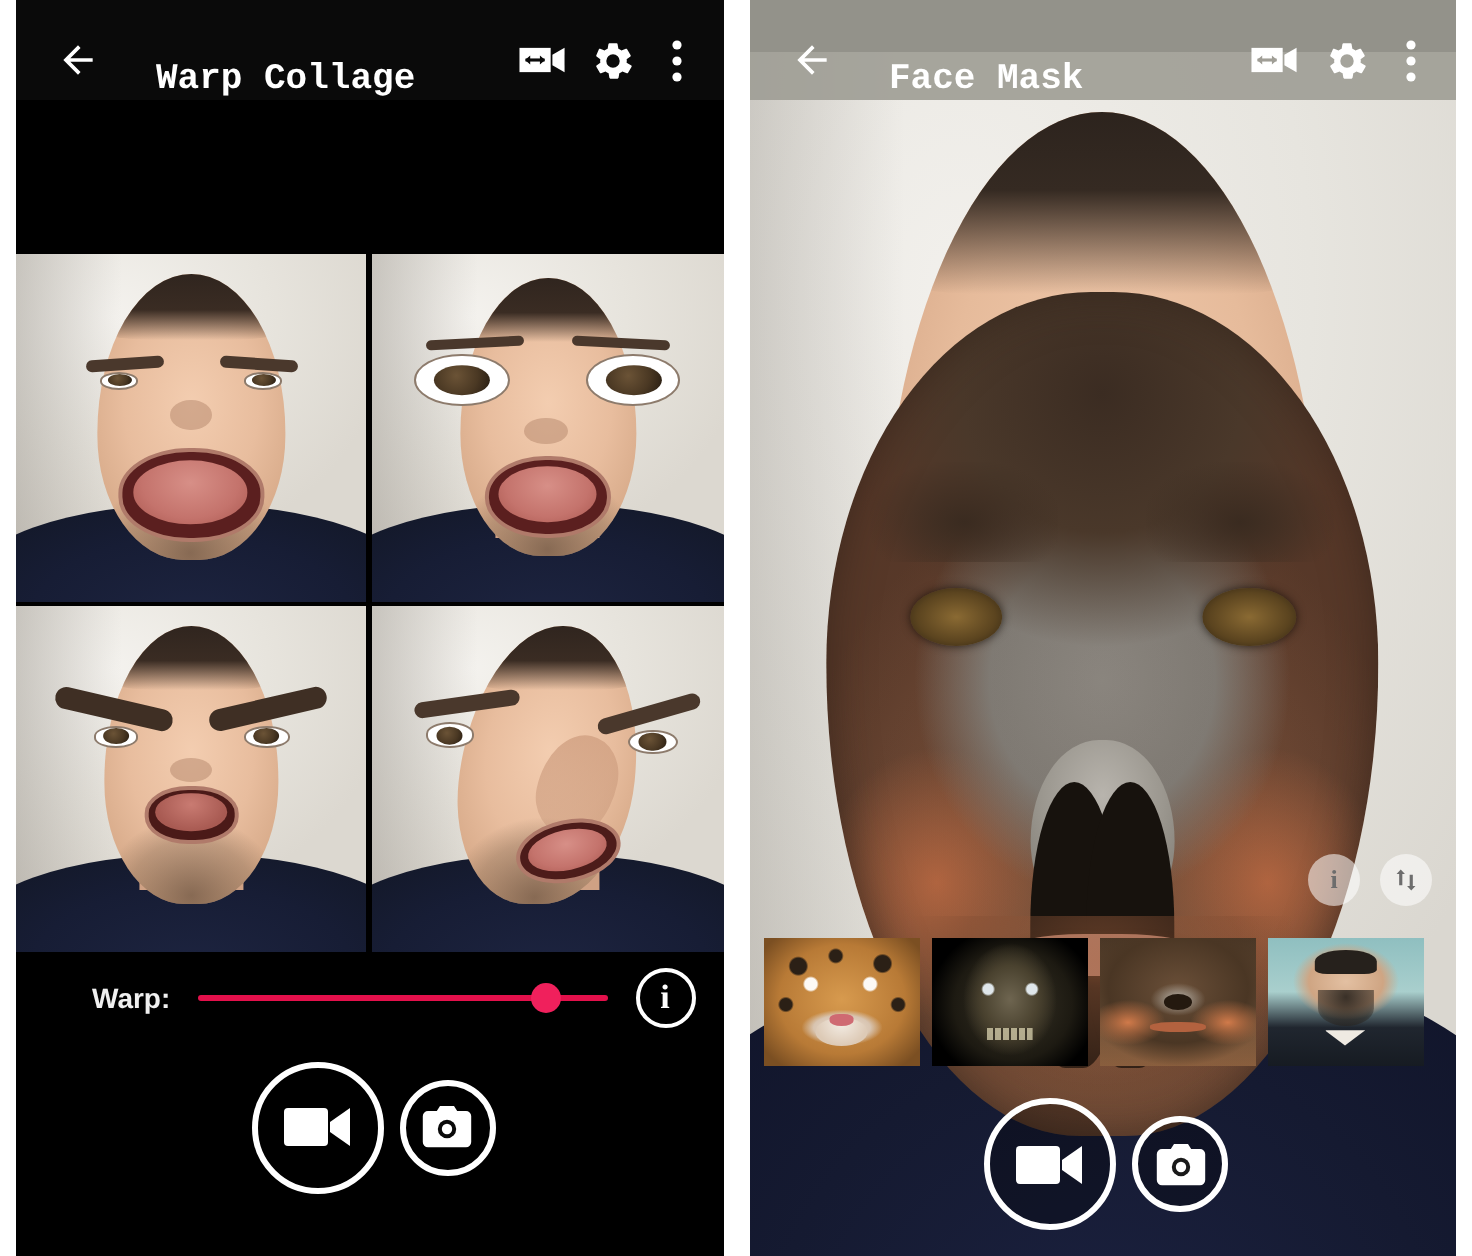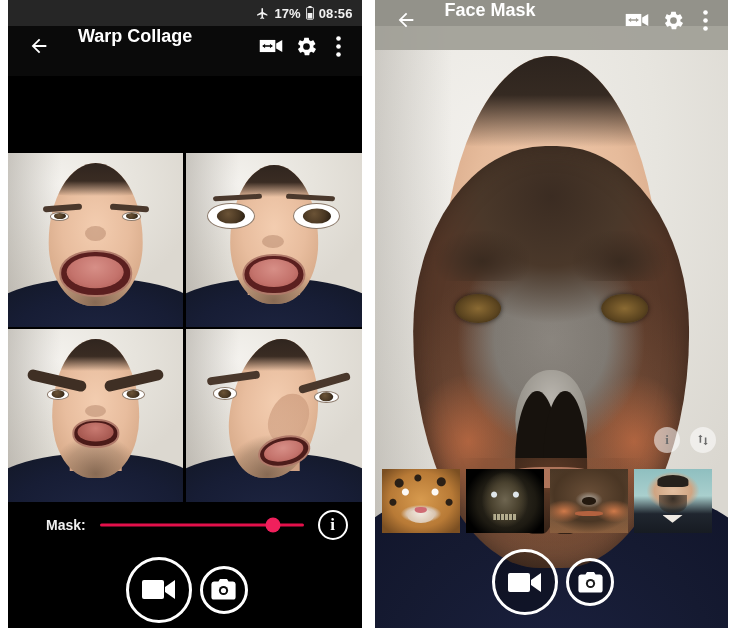--- a/index.html
+++ b/index.html
@@ -46,23 +46,24 @@
     line-height: 1;
   }
   .plane-icon { width: 13px; height: 13px; display:block; }
   .batt-icon  { width: 8px;  height: 14px; display:block; }
 
   
   .appbar {
     position: relative;
     height: 50px;
     display: flex;
-    align-items: flex-start;
+    align-items: flex-end;
     padding: 0 10px 0 14px;
     z-index: 30;
+    font-family: Liberation Mono, monospace;
   }
   .appbar.dark   { background: #0a0a0a; }
   .appbar.translucent { background: rgba(160,158,150,0.92); }
   .appbar .title {
     color: #ffffff;
     font-size: 18px;
     font-weight: bold;
     margin-left: 22px;
     white-space: nowrap;
   }
@@ -553,36 +554,20 @@
     background:#efeae2; clip-path: polygon(0 0, 100% 0, 50% 100%);
   }
 </style>
 </head>
 <body>
 
 <div class="stage">
 
   <div class="phone">
 
-    <div class="statusbar">
-      <span>
-        <svg class="plane-icon" viewBox="0 0 24 24">
-            <path fill="#f2f2f2" d="M21 16v-2l-8-5V3.5A1.5 1.5 0 0 0 11.5 2 1.5 1.5 0 0 0 10 3.5V9l-8 5v2l8-2.5V19l-2 1.5V22l3.5-1 3.5 1v-1.5L13 19v-5.5z"></path>
-          </svg>
-      </span>
-      <span class="sb-text">17%</span>
-      <span>
-        <svg class="batt-icon" viewBox="0 0 10 18">
-            <rect x="3" y="0" width="4" height="2" fill="#f2f2f2"></rect>
-            <rect x="0.6" y="2" width="8.8" height="15" rx="1" fill="none" stroke="#f2f2f2" stroke-width="1.2"></rect>
-            <rect x="2" y="9" width="6" height="7" fill="#f2f2f2"></rect>
-          </svg>
-      </span>
-      <span class="sb-text">08:56</span>
-    </div>
 
     <div class="appbar dark">
       <span class="ab-icon">
         <svg width="22" height="22" viewBox="0 0 24 24">
             <path fill="#fff" d="M20 11H7.8l5.6-5.6L12 4l-8 8 8 8 1.4-1.4L7.8 13H20z"></path>
           </svg>
       </span>
       <span class="title">Warp Collage</span>
       <span class="spacer"></span>
       <span class="ab-icon">
@@ -697,21 +682,21 @@
             <div class="pupil"></div>
           </div>
         <div class="nose"></div>
         <div class="mouth">
             <div class="tongue"></div>
           </div>
       </div>
     </div>
 
     <div class="size-row">
-      <span class="size-label">Mask:</span>
+      <span class="size-label">Warp:</span>
       <span class="slider">
         <span class="track"></span>
         <span class="thumb" id="size-thumb" style="left: 85%;"></span>
       </span>
       <span class="info-btn">i</span>
     </div>
 
     <div class="capture-bar">
       <span class="btn-round btn-video">
         <svg width="34" height="23" viewBox="0 0 34 23">

